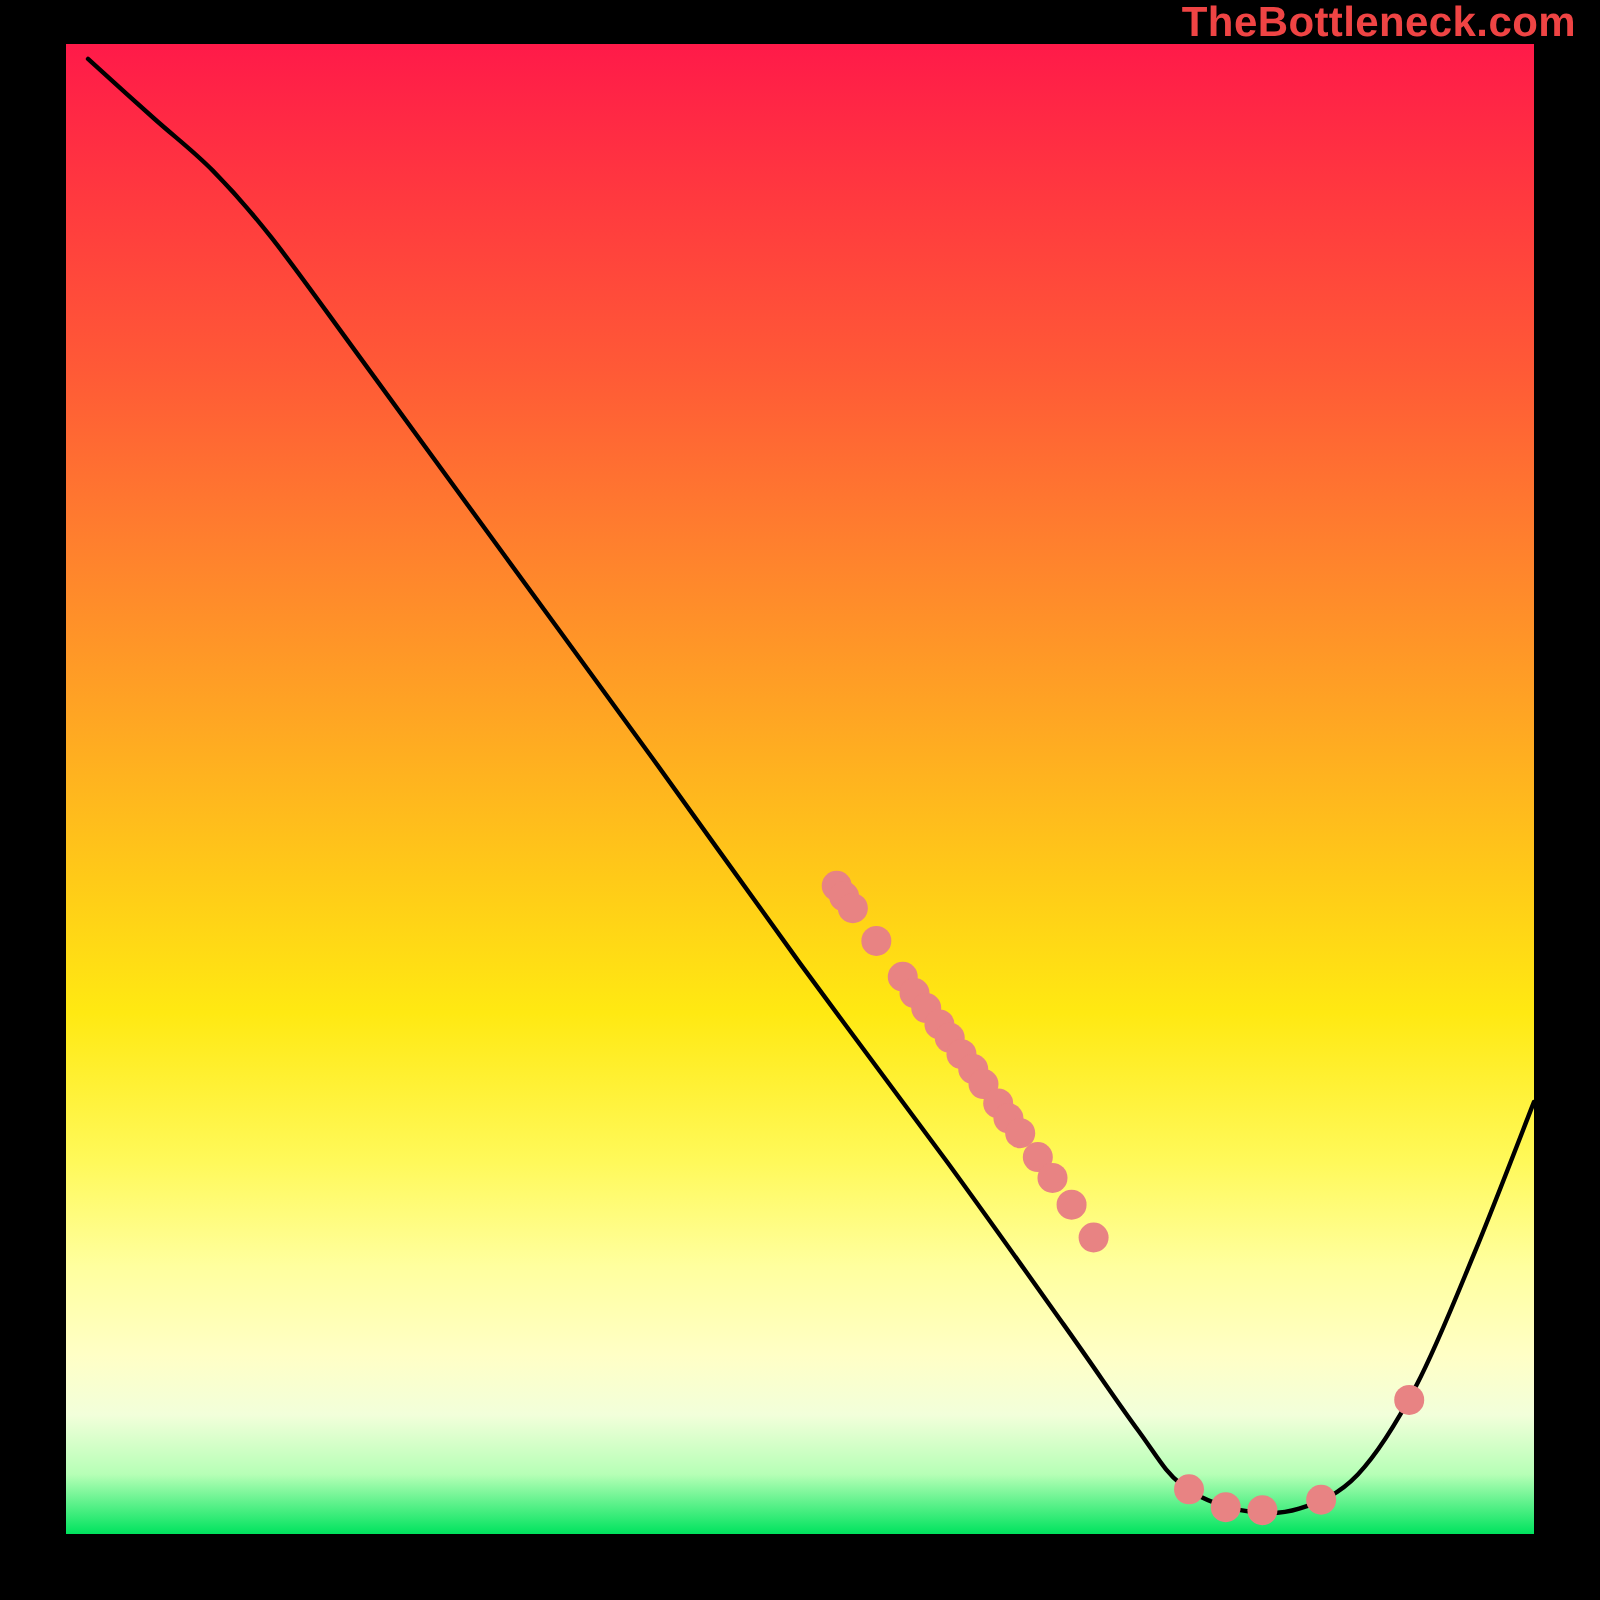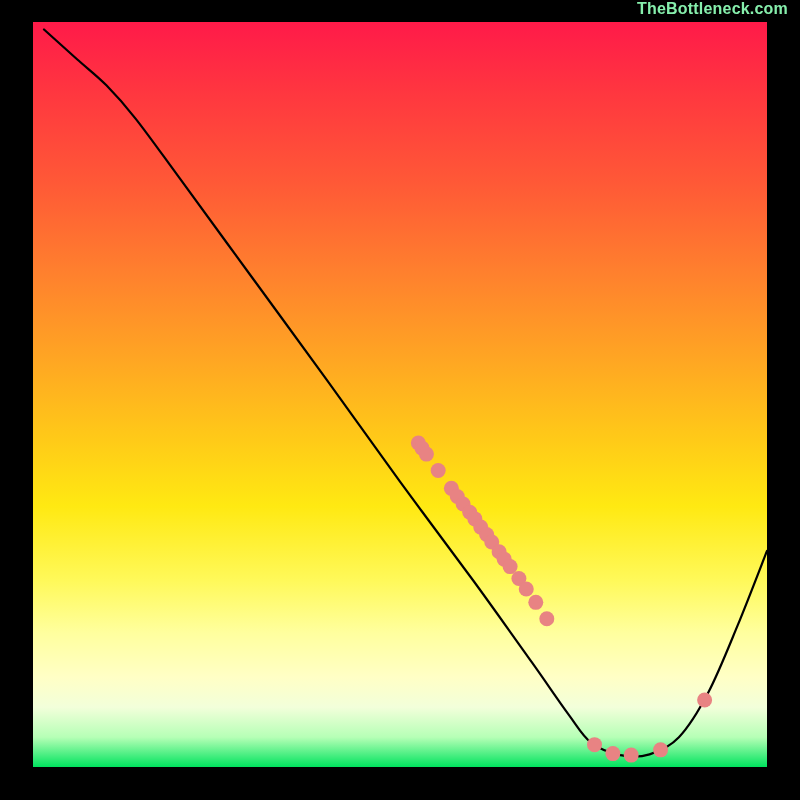--- a/index.html
+++ b/index.html
@@ -14,23 +14,23 @@
     position: relative;
     width: 800px;
     height: 800px;
     background: #000;
   }
   .watermark {
     position: absolute;
     top: 0px;
     right: 12px;
     font-family: Arial, Helvetica, sans-serif;
-    font-size: 16px;
+    font-size: 21px;
     font-weight: 600;
-    color: #86efac;
+    color: #ef4444;
     letter-spacing: 0.2px;
   }
   .plot {
     position: absolute;
     left: 33px;
     top: 22px;
     width: 734px;
     height: 745px;
     
     background: linear-gradient(to bottom,

